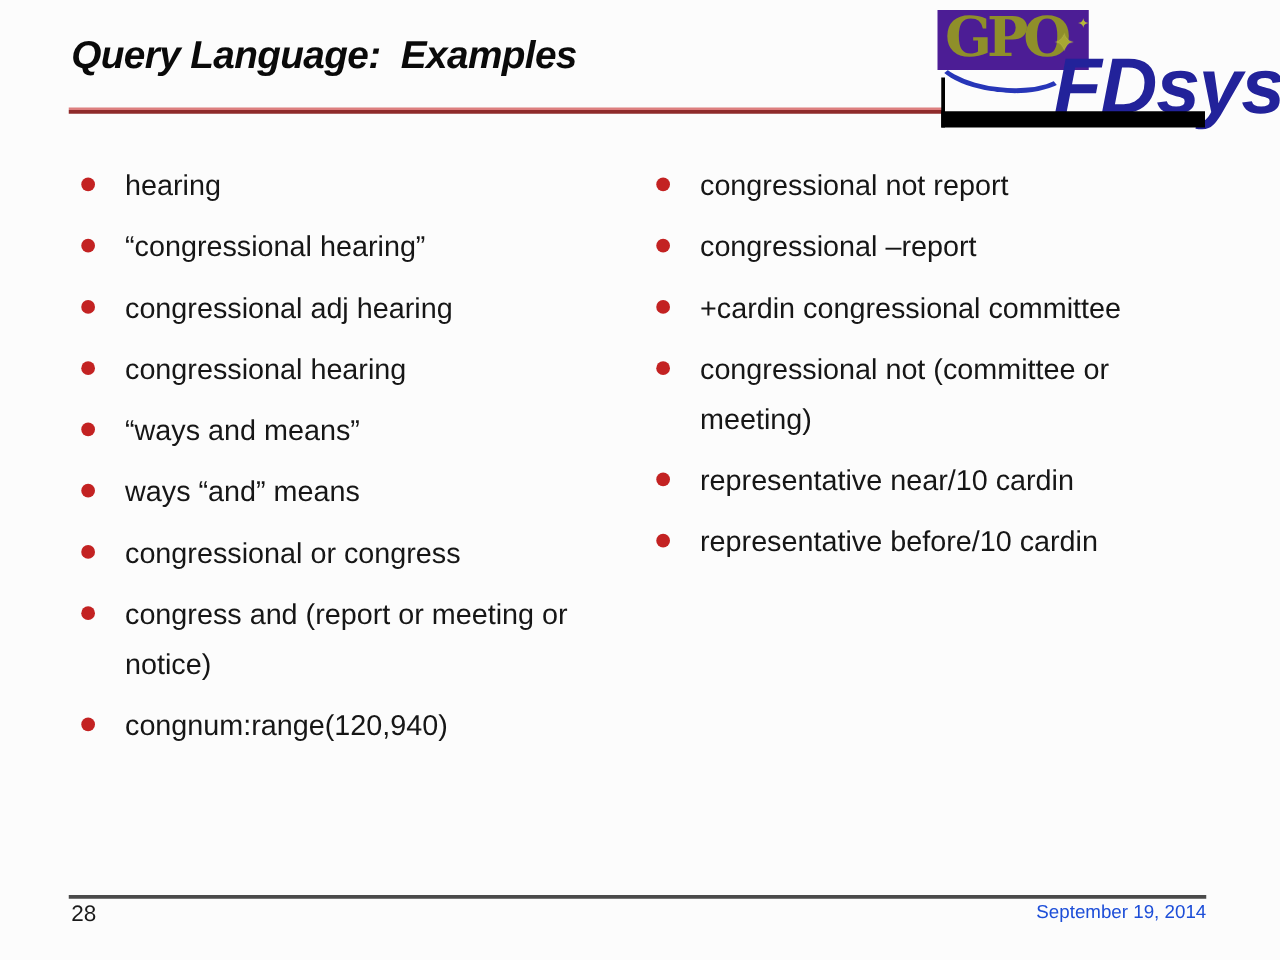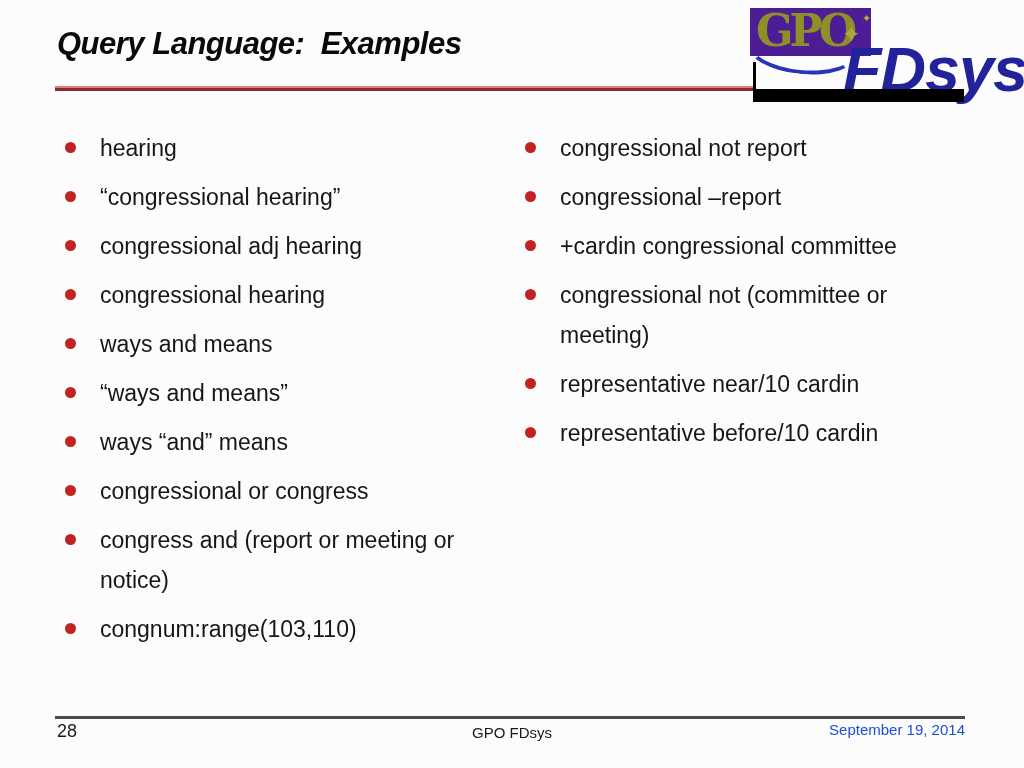--- a/index.html
+++ b/index.html
@@ -91,36 +91,34 @@
   <div class="logo-vline"></div>
   <div class="logo-hbar"></div>
 
   <div class="columns">
     <ul class="bullets left">
 
     <li>hearing</li>
         <li>“congressional hearing”</li>
         <li>congressional adj hearing</li>
         <li>congressional hearing</li>
-        <li>ways and means</li>
         <li>“ways and means”</li>
         <li>ways “and” means</li>
         <li>congressional or congress</li>
         <li>congress and (report or meeting or notice)</li>
-        <li>congnum:range(103,110)</li>
+        <li>congnum:range(120,940)</li>
       </ul>
     <ul class="bullets right">
 
     <li>congressional not report</li>
         <li>congressional –report</li>
         <li>+cardin congressional committee</li>
         <li>congressional not (committee or meeting)</li>
         <li>representative near/10 cardin</li>
         <li>representative before/10 cardin</li>
       </ul>
   </div>
 
   <div class="footer-rule"></div>
   <div class="footer-page">28</div>
-  <div class="footer-center">GPO FDsys</div>
   <div class="footer-date">September 19, 2014</div>
 
 </div>
 
 </body></html>

